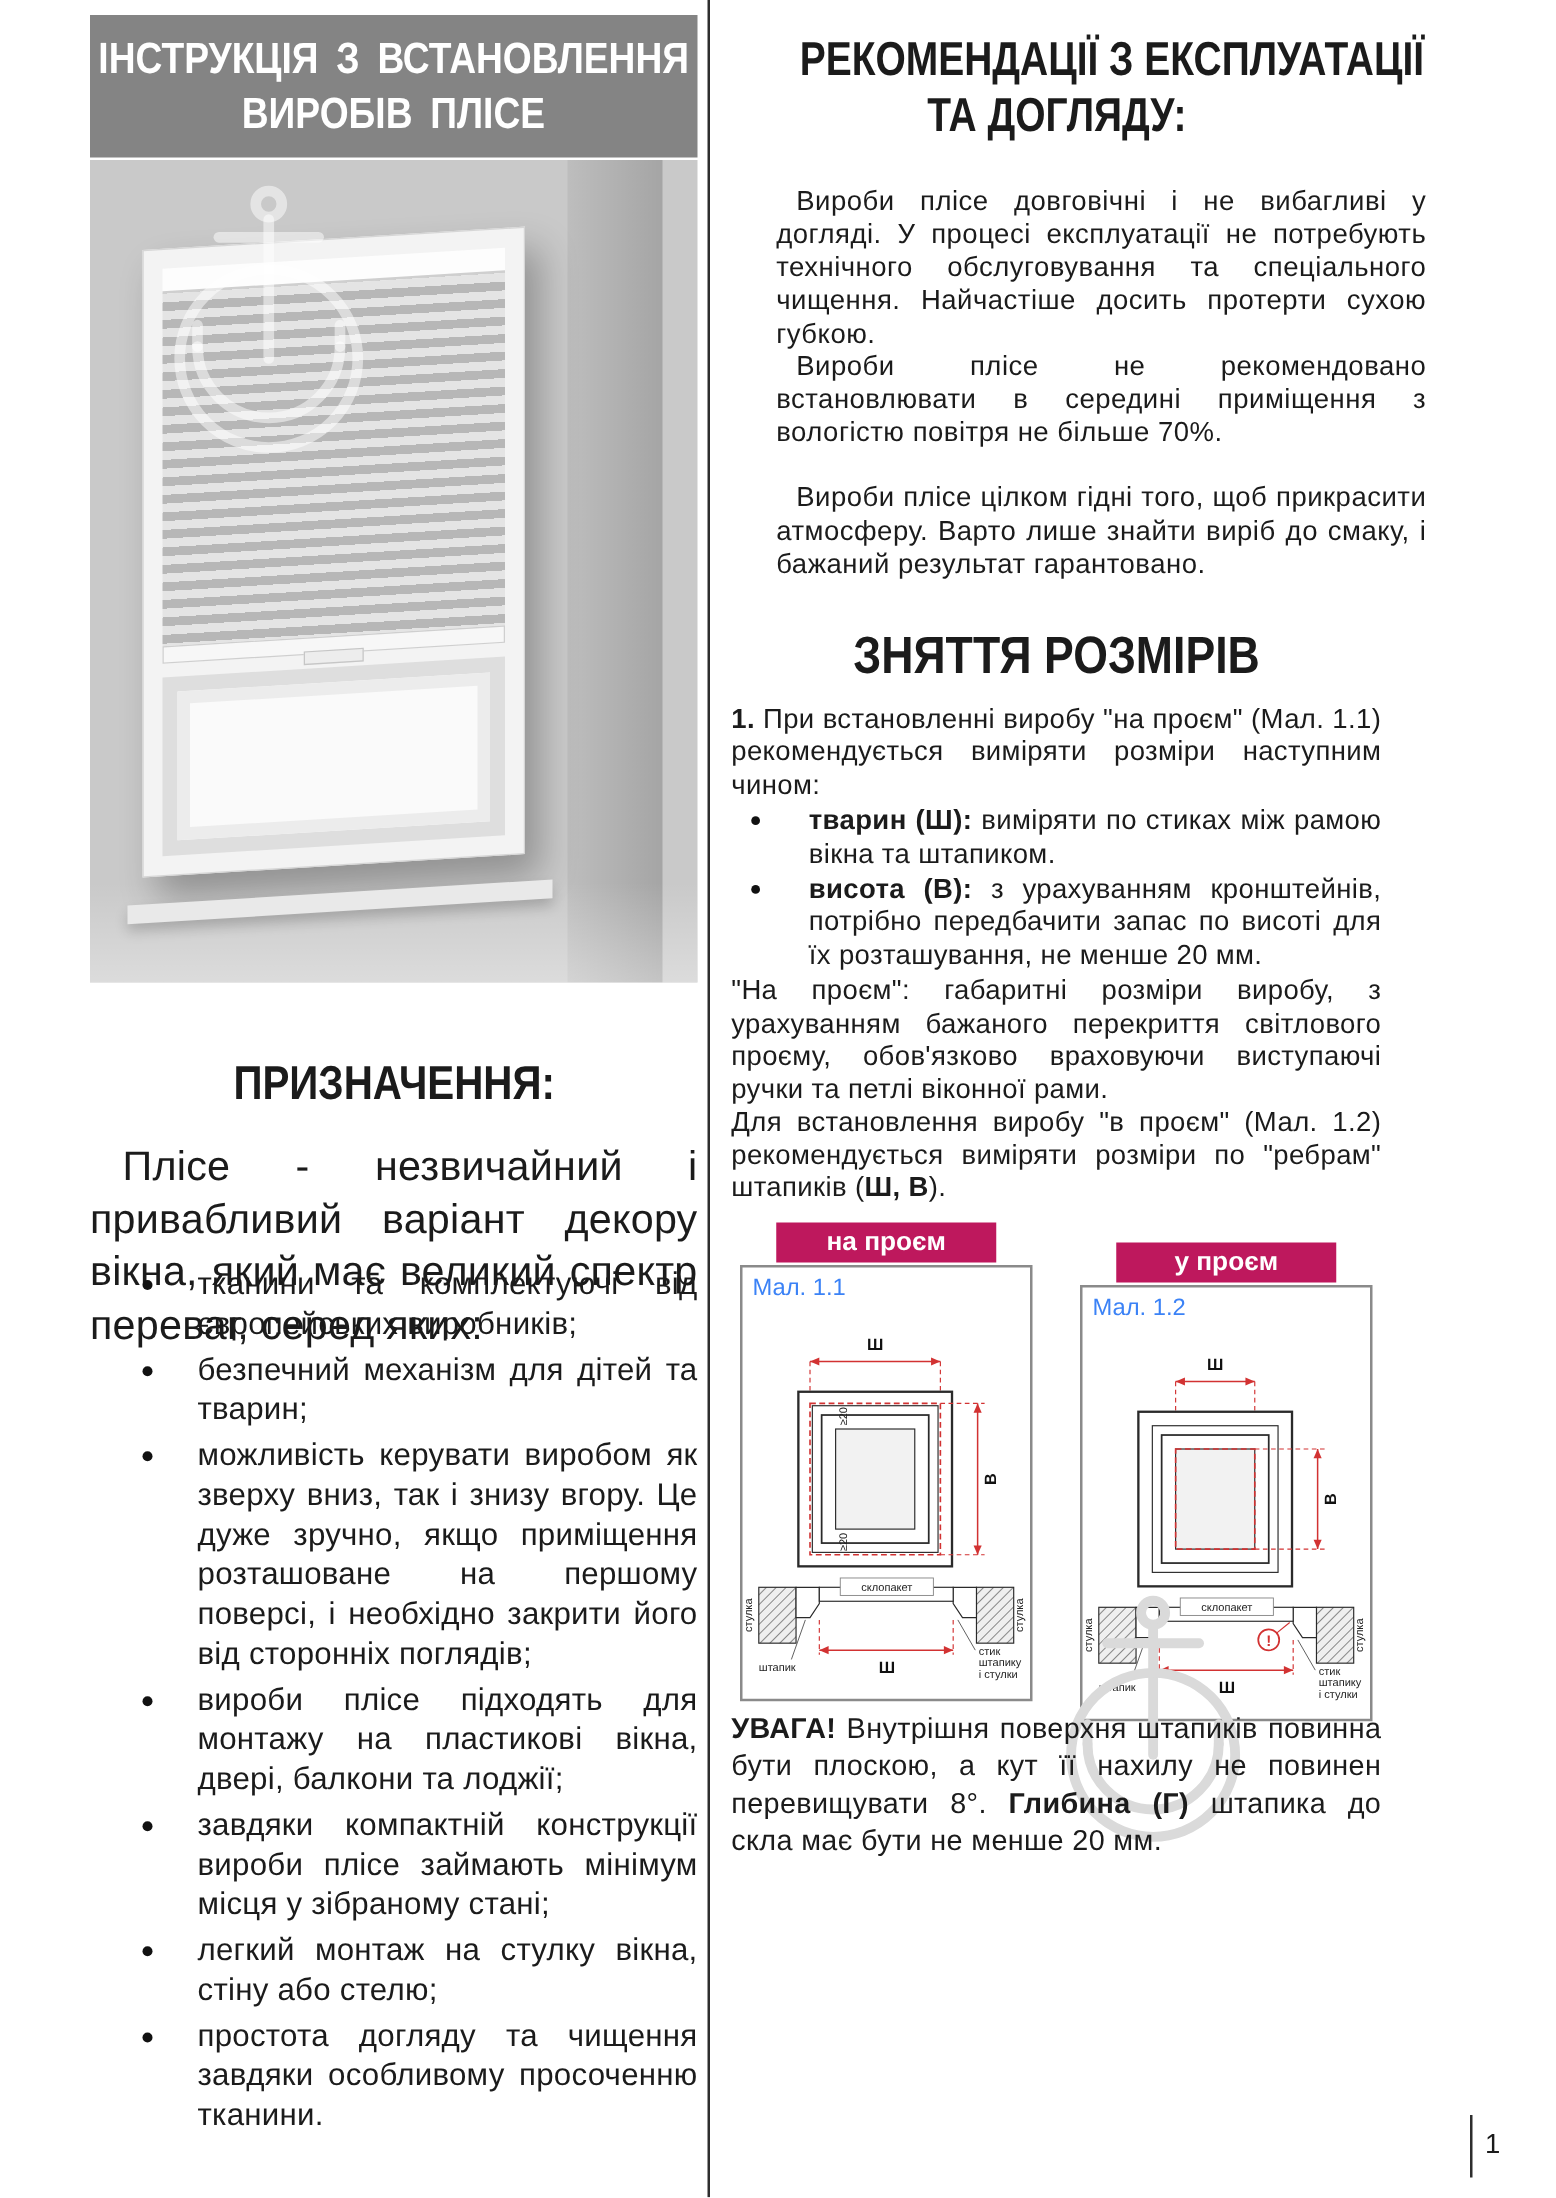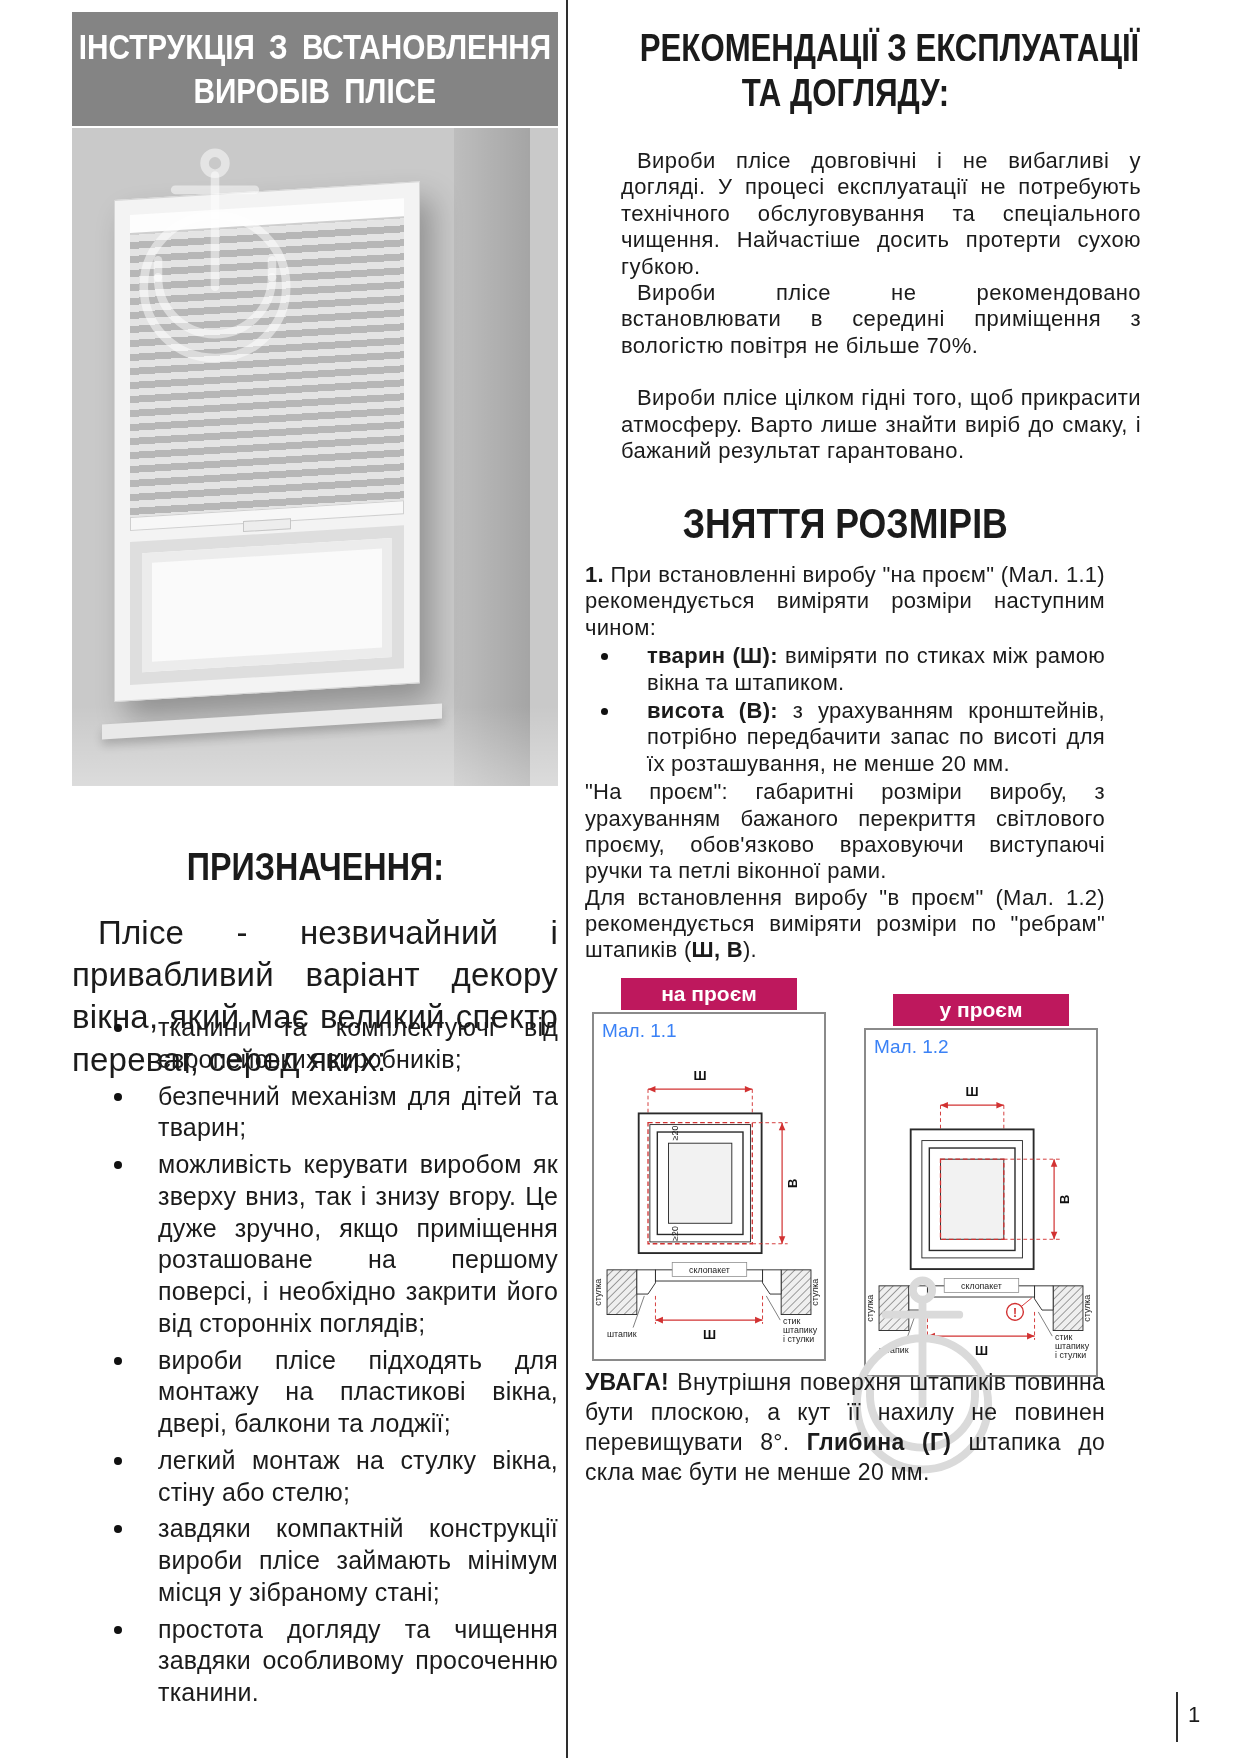--- a/index.html
+++ b/index.html
@@ -118,22 +118,22 @@
     </svg>
   </section>
 
   <h2 class="purpose-title"><span class="cond">ПРИЗНАЧЕННЯ:</span></h2>
   <p class="purpose-intro">Плісе - незвичайний і привабливий варіант декору вікна, який має великий спектр переваг, серед яких:</p>
   <ul class="plist">
     <li><span>тканини та комплектуючі від європейських виробників;</span></li>
     <li><span>безпечний механізм для дітей та тварин;</span></li>
     <li><span>можливість керувати виробом як зверху вниз, так і знизу вгору. Це дуже зручно, якщо приміщення розташоване на першому поверсі, і необхідно закрити його від сторонніх поглядів;</span></li>
     <li><span>вироби плісе підходять для монтажу на пластикові вікна, двері, балкони та лоджії;</span></li>
+    <li><span>завдяки компактній конструкції вироби плісе займають мінімум місця у зібраному стані;</span></li>
     <li><span>легкий монтаж на стулку вікна, стіну або стелю;</span></li>
-    <li><span>завдяки компактній конструкції вироби плісе займають мінімум місця у зібраному стані;</span></li>
     <li><span>простота догляду та чищення завдяки особливому просоченню тканини.</span></li>
   </ul>
 
   <h1 class="care-title">
     <span class="cond">РЕКОМЕНДАЦІЇ З ЕКСПЛУАТАЦІЇ</span><br>
     <span class="cond">ТА ДОГЛЯДУ:</span>
   </h1>
 
   <div class="care-text">
     <p>Вироби плісе довговічні і не вибагливі у догляді. У процесі експлуатації не потребують технічного обслуговування та спеціального чищення. Найчастіше досить протерти сухою губкою.</p>

